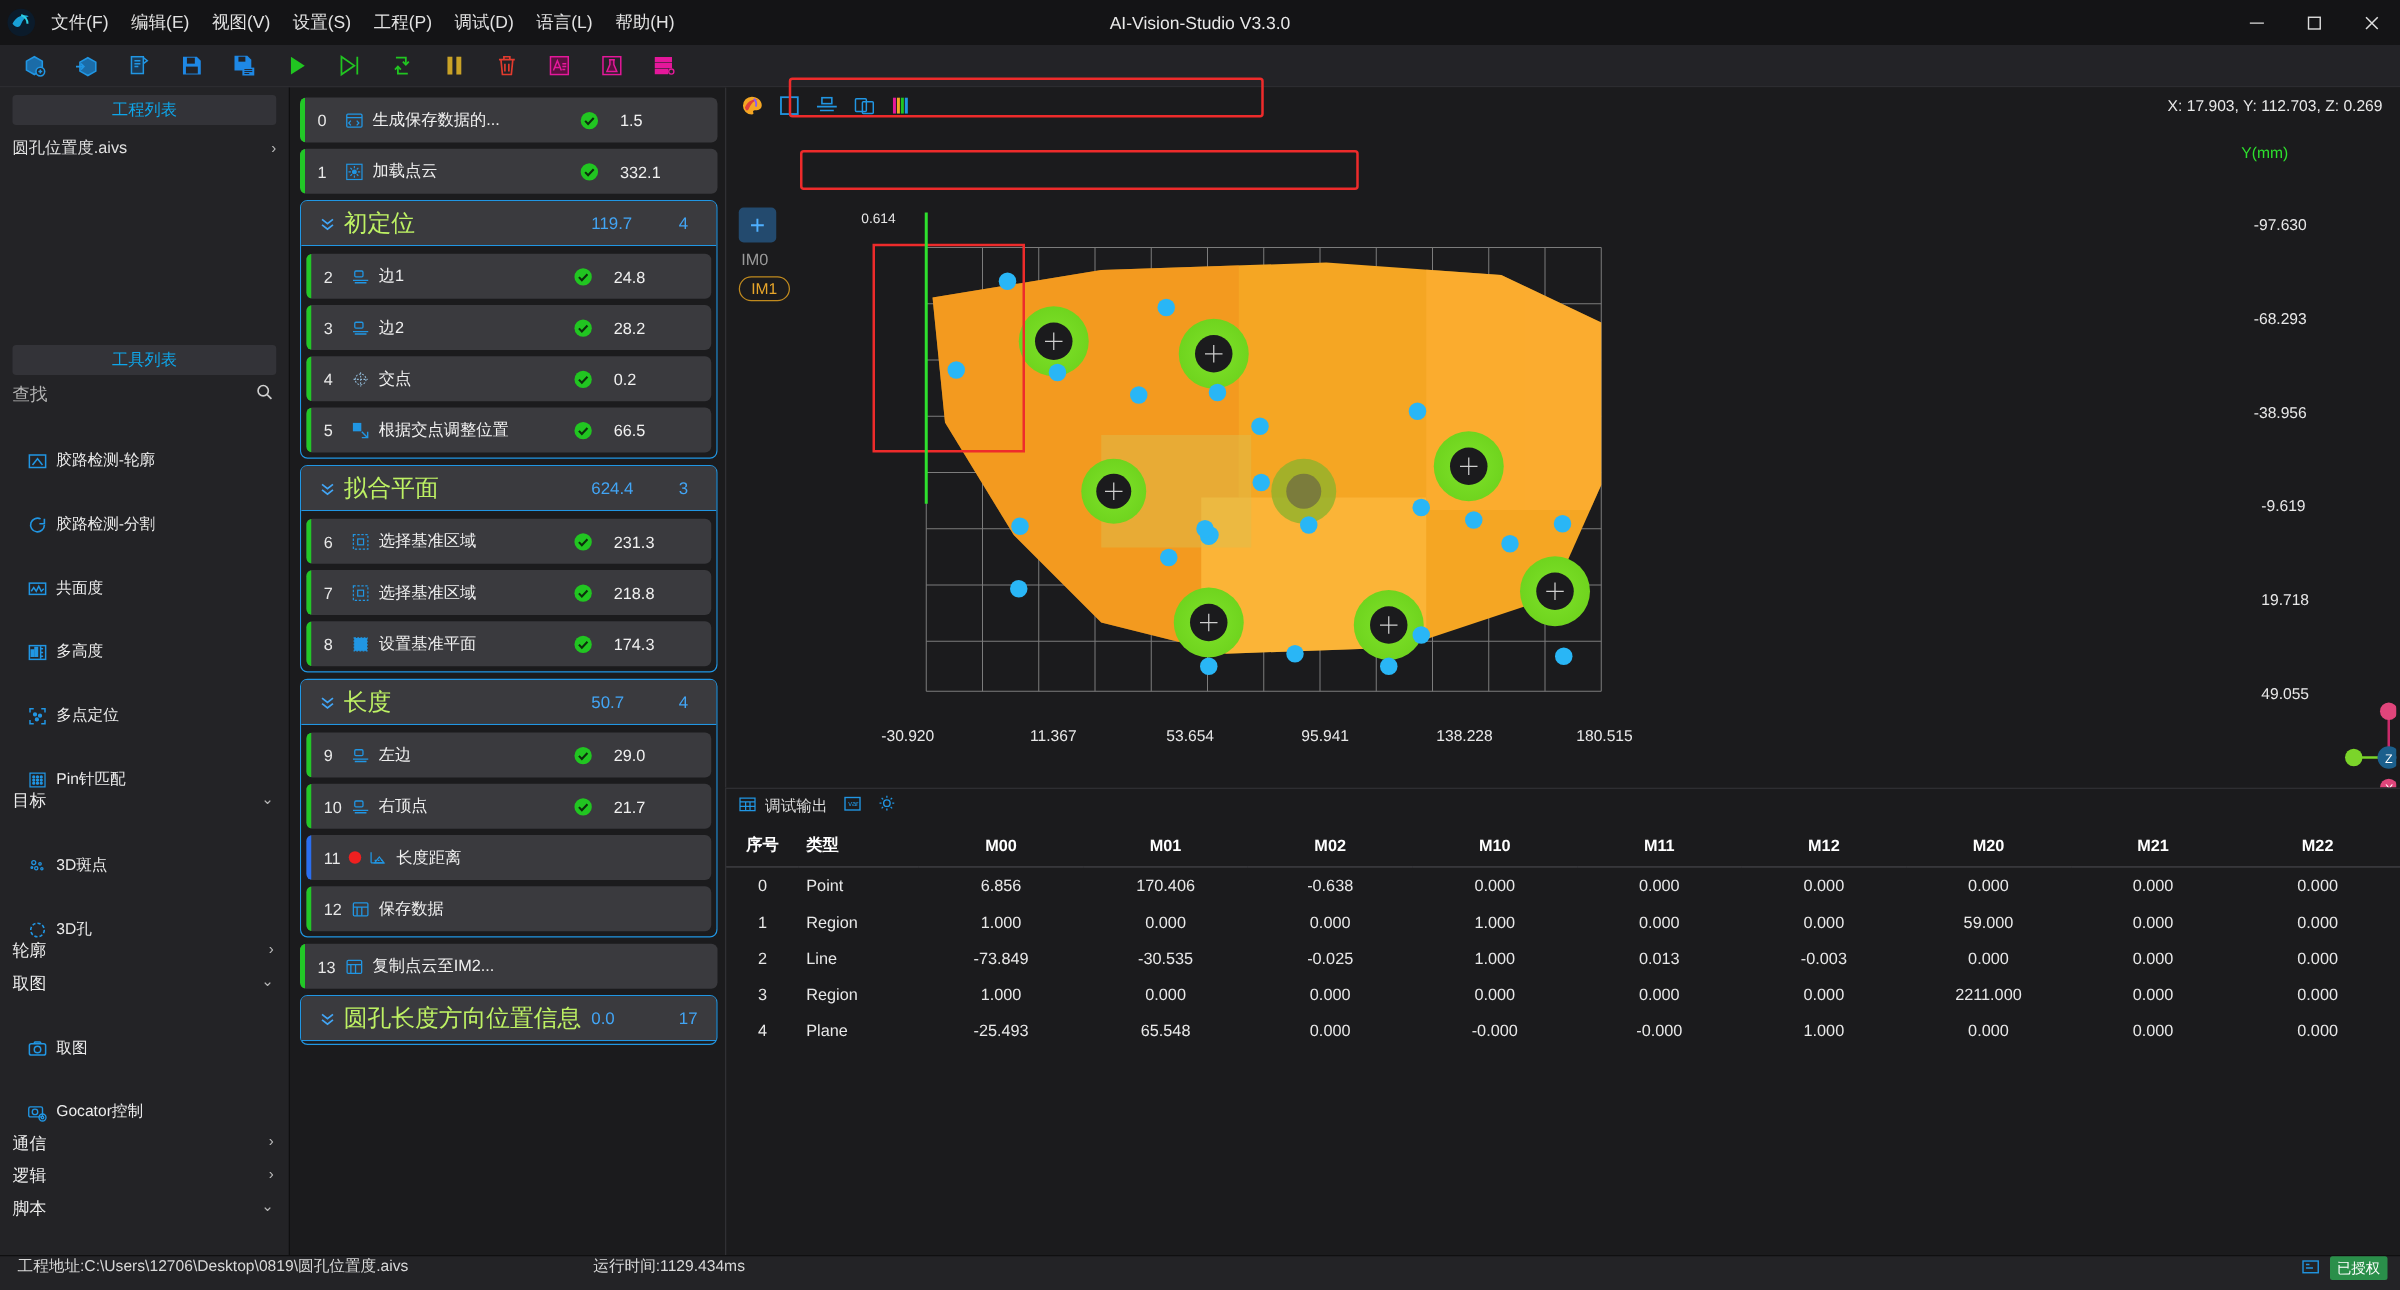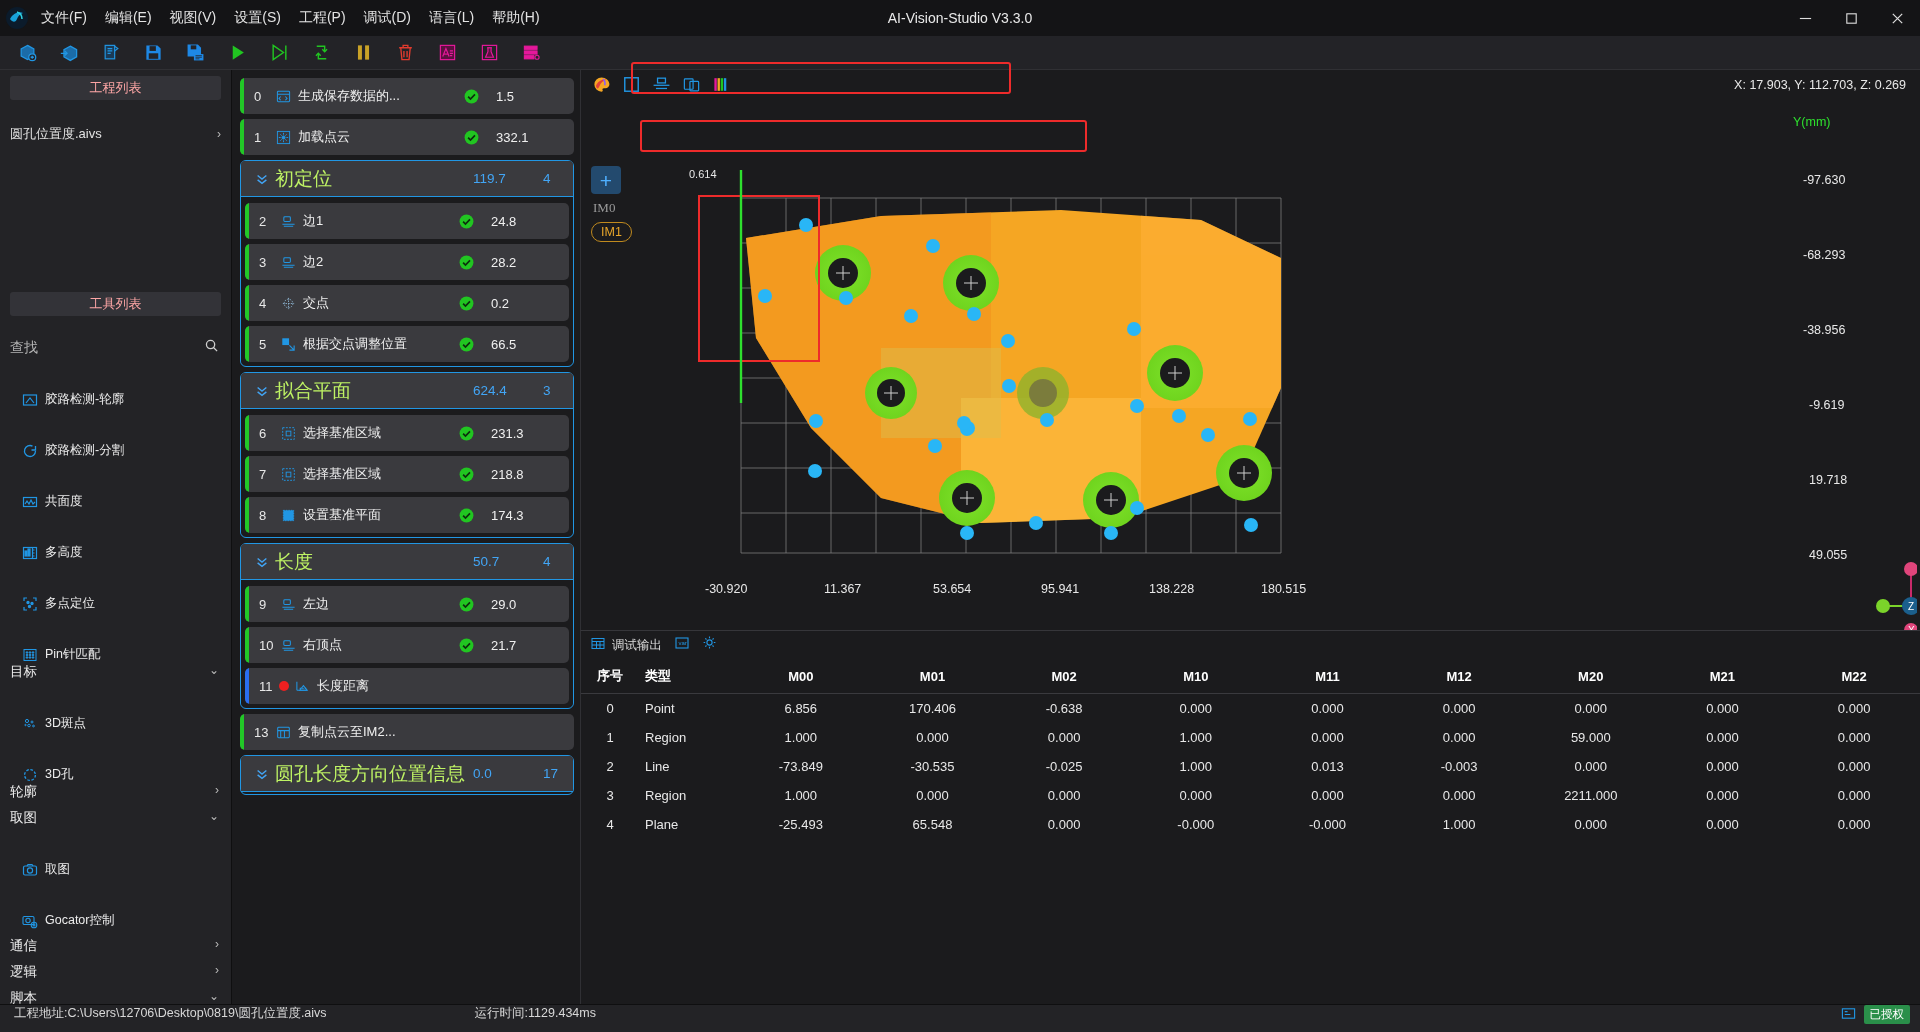--- a/index.html
+++ b/index.html
@@ -40,23 +40,23 @@
   
   .body { flex: 1; display: flex; min-height: 0; }
 
   
   .leftpanel {
     width: 232px; flex: 0 0 232px; background: #232326;
     display: flex; flex-direction: column; border-right: 1px solid #0f0f10;
     overflow: hidden;
   }
   .panelhdr {
-    margin: 6px 10px 16px 10px; height: 24px; background: #333338; border-radius: 3px;
+    margin: 6px 10px 0 10px; height: 24px; background: #333338; border-radius: 3px;
     display: flex; align-items: center; justify-content: center;
-    font-size: 13px; color: #fca5a5;
+    font-size: 13px; color: #0ea5e9;
   }
   .projlist { height: 170px; padding: 6px 0 0 0; }
   .projrow {
     height: 24px; display: flex; align-items: center; padding: 0 10px;
     font-size: 13px; color: #e2e2e2; justify-content: space-between;
   }
   .chev { color: #b9b9b9; font-size: 12px; }
 
   .toolsect { flex: 1; overflow: hidden; display: flex; flex-direction: column; }
   .searchrow {
@@ -120,21 +120,21 @@
   .vtoolbar .vb { width: 24px; height: 22px; display: flex; align-items: center; justify-content: center; }
   .vtoolbar svg { width: 19px; height: 19px; }
   .coordreadout { position: absolute; right: 14px; top: 8px; font-size: 12.5px; color: #e8e8e8; }
 
   .imgsel { position: absolute; left: 10px; top: 96px; width: 54px; }
   .imgadd {
     width: 30px; height: 28px; background: #234a6e; border-radius: 4px;
     display: flex; align-items: center; justify-content: center;
     color: #4fb0ff; font-size: 21px; line-height: 1;
   }
-  .imgname { font-size: 13px; color: #9a9a9a; margin-top: 6px; padding-left: 2px; font-family: Liberation Serif, serif;}
+  .imgname { font-size: 13px; color: #9a9a9a; margin-top: 6px; padding-left: 2px;}
   .imgtab {
     margin-top: 6px; display: inline-block; border: 1px solid #c08a1e; color: #e8a62a;
     border-radius: 11px; font-size: 12.5px; padding: 2px 9px;
   }
 
   .canvaswrap { position: absolute; left: 0; top: 28px; right: 0; bottom: 0; }
   .canvaswrap svg { display: block; }
 
   
   .debugpanel { flex: 1; background: #1b1b1d; border-top: 1px solid #36363a; border-left:1px solid #303034; display: flex; flex-direction: column; min-height:0;}
@@ -717,20 +717,32 @@
             <span class="idx">11</span>
             <span class="dot"></span>
             <span class="sicon">
               <svg viewBox="0 0 16 16" fill="none" stroke="#2196e3" stroke-width="1.1">
                   <path d="M2 3v9M2 12h11"></path>
                   <path d="M5 12l4-5 4 5z" fill="none"></path>
                   <path d="M5 10h8" stroke-dasharray="1.5 1.2"></path>
                 </svg>
             </span>
             <span class="sname">长度距离</span>
+            <span class="ok"></span>
+            <span class="val"></span>
+          </div>
+          <div class="step">
+            <span class="idx">12</span>
+            <span class="sicon">
+              <svg viewBox="0 0 16 16" fill="none" stroke="#2196e3" stroke-width="1.1">
+                  <rect x="1.8" y="2.5" width="12.4" height="11" rx="1"></rect>
+                  <path d="M1.8 6h12.4M5 6v7.5M9 6v7.5"></path>
+                </svg>
+            </span>
+            <span class="sname">保存数据</span>
             <span class="ok"></span>
             <span class="val"></span>
           </div>
         </div>
       </div>
 
       <div class="step">
         <span class="idx">13</span>
         <span class="sicon">
           <svg viewBox="0 0 16 16" fill="none" stroke="#2196e3" stroke-width="1.1">

